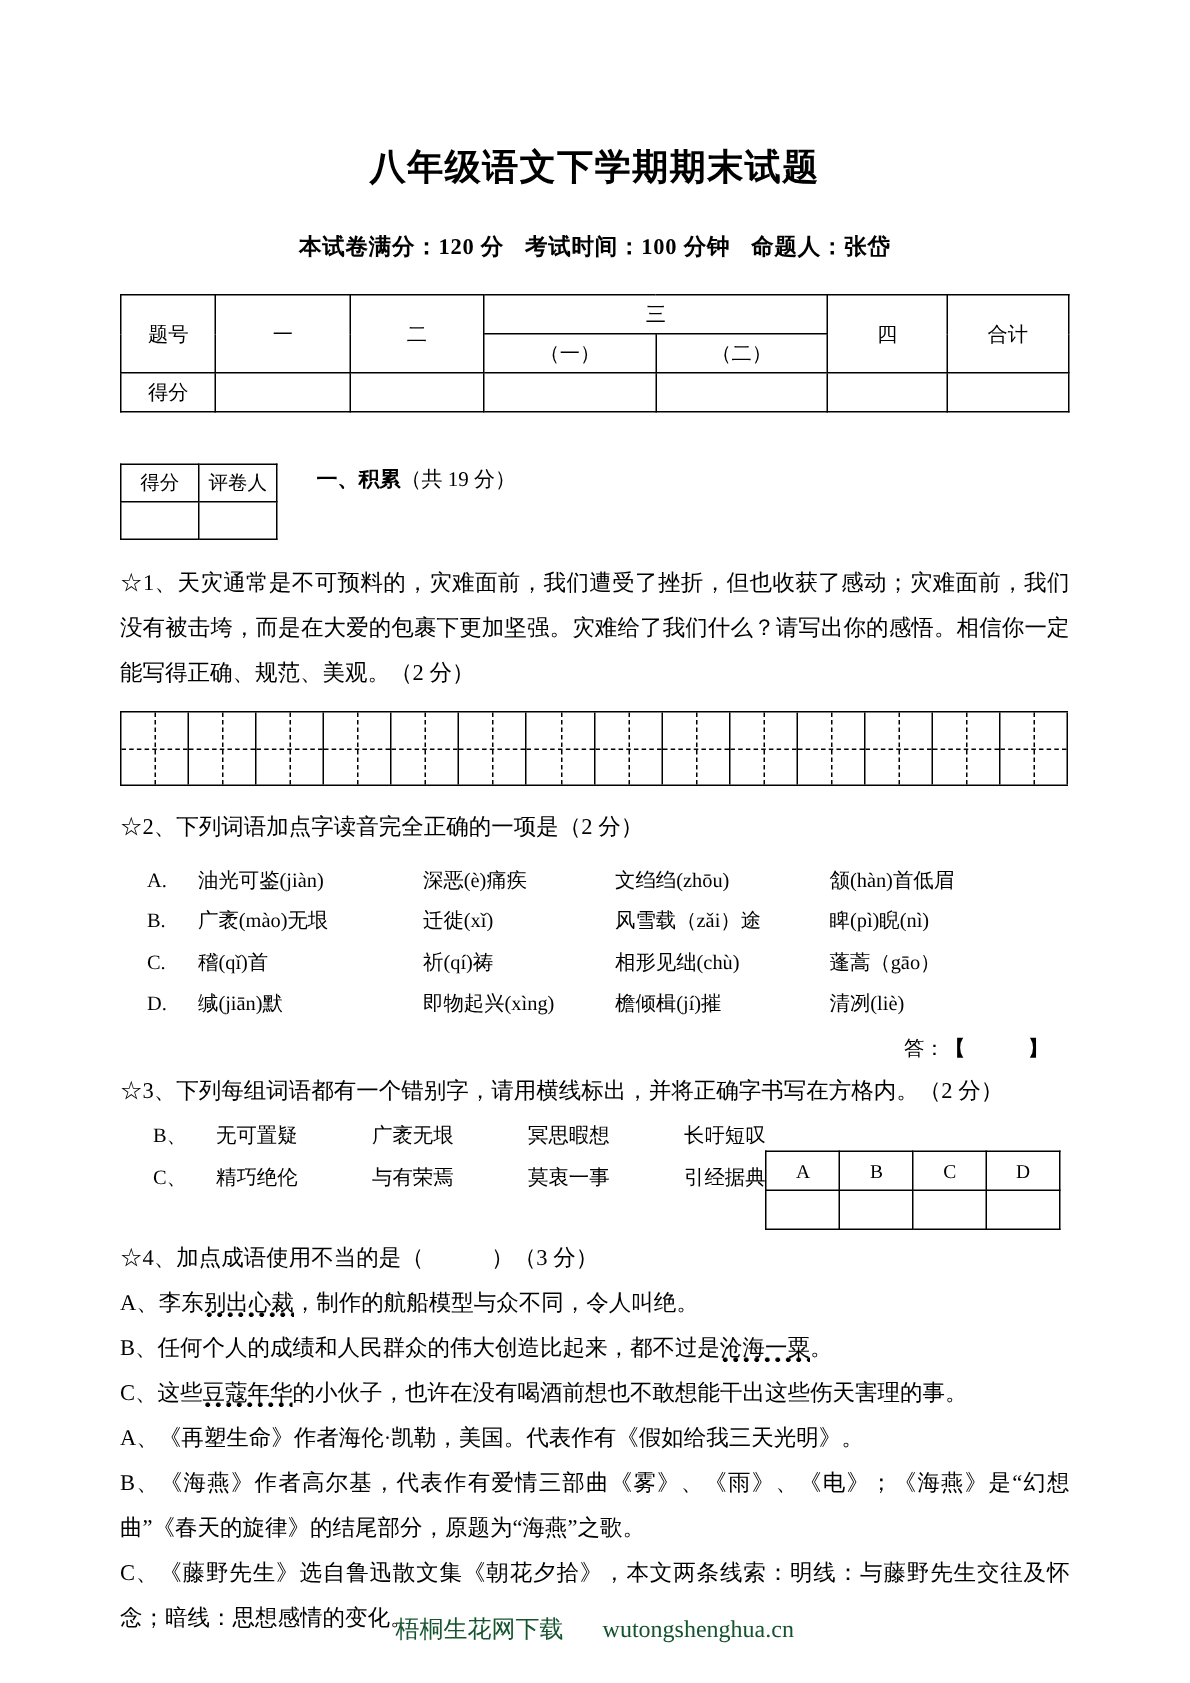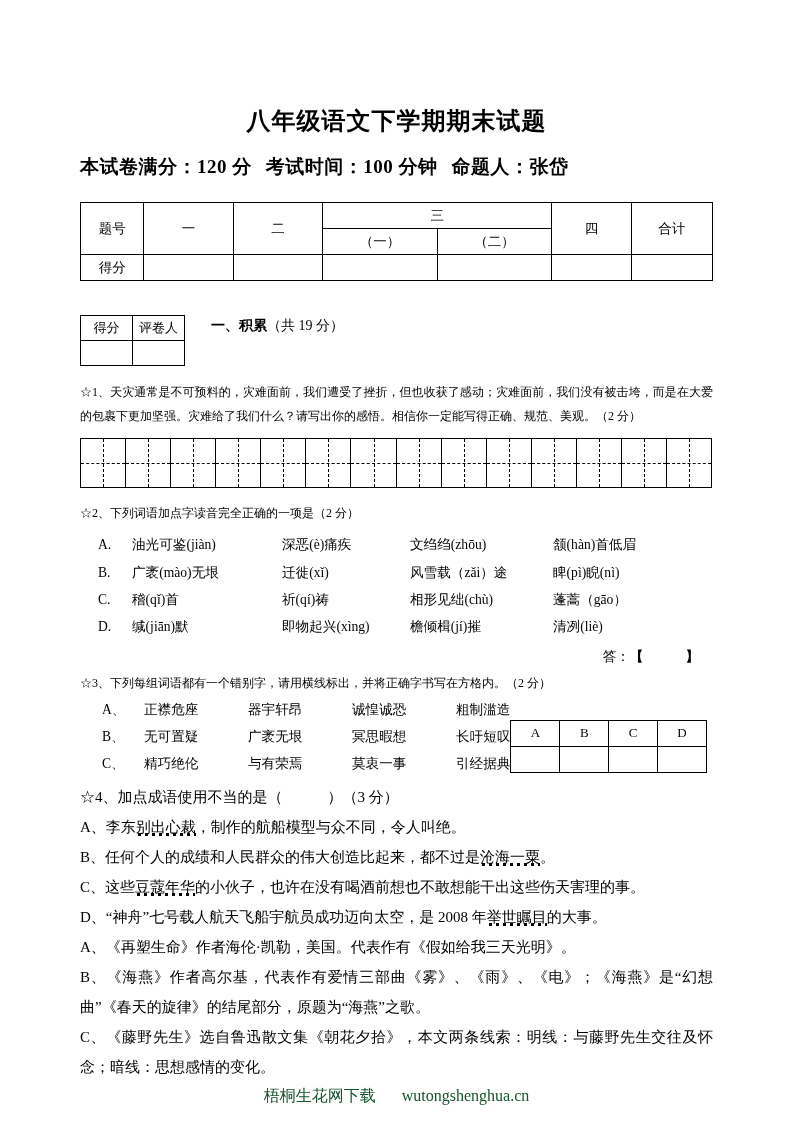--- a/index.html
+++ b/index.html
@@ -22,28 +22,29 @@
     box-sizing: border-box;
     padding: 0 80px;
   }
 
   
   .title {
     text-align: center;
     font-size: 24px;
     font-weight: bold;
     letter-spacing: 1px;
-    margin: 17px;
+    margin: 7px;
     padding-top: 88px;
     font-family: "DejaVu Sans", "Liberation Sans", sans-serif;
   }
   .subtitle {
-    font-size: 19px;
+    text-align: center;
+    font-size: 15px;
     font-weight: bold;
-    margin-top: 14px;
+    margin-top: 28px;
     letter-spacing: 0.5px;
     font-family: "Liberation Serif", serif;
   }
   .subtitle .sp { display: inline-block; width: 14px; }
 
   
   .score-table {
     width: 100%;
     border-collapse: collapse;
     margin-top: 22px;
@@ -87,21 +88,21 @@
     padding-top: 2px;
     white-space: nowrap;
   }
   .section-heading b {
     font-family: "DejaVu Sans", "Liberation Sans", sans-serif;
     font-size: 14px;
   }
 
   
   .q {
-    font-size: 12px;
+    font-size: 15px;
     line-height: 2.0;
     margin-top: 14px;
     text-align: justify;
   }
   .q-tight { line-height: 1.95; }
   .opt-list { margin-top: 6px; }
   .opt {
     font-size: 13.6px;
     line-height: 2.0;
     white-space: nowrap;
@@ -293,23 +294,20 @@
     </div>
   </div>
   <div class="answer-line">
     <span>答：</span><span class="brk">【</span><span class="gap"></span><span class="brk">】</span>
   </div>
 
   <div class="q q-tight" style="margin-top:6px">☆3、下列每组词语都有一个错别字，请用横线标出，并将正确字书写在方格内。（2 分）</div>
   <div class="q3-wrap">
     <div class="q3-options">
       <div class="opt3">
-        <span class="lead">A、</span><span class="w" style="width:104px">正襟危座</span><span class="w" style="width:104px">器宇轩昂</span><span class="w" style="width:104px">诚惶诚恐</span><span class="w">粗制滥造</span>
-      </div>
-      <div class="opt3">
         <span class="lead">B、</span><span class="w" style="width:104px">无可置疑</span><span class="w" style="width:104px">广袤无垠</span><span class="w" style="width:104px">冥思暇想</span><span class="w">长吁短叹</span>
       </div>
       <div class="opt3">
         <span class="lead">C、</span><span class="w" style="width:104px">精巧绝伦</span><span class="w" style="width:104px">与有荣焉</span><span class="w" style="width:104px">莫衷一事</span><span class="w">引经据典</span>
       </div>
     </div>
     <table class="abcd-table">
       <tbody>
           <tr>
         <td>A</td>
@@ -325,21 +323,20 @@
       </tr>
     </tbody>
       </table>
   </div>
 
   <div class="stmt" style="margin-top:4px">☆4、加点成语使用不当的是（　　　）（3 分）</div>
   <div>
     <div class="stmt"><span>A、</span><span>李东</span><span class="dotted">别出心裁</span><span>，制作的航船模型与众不同，令人叫绝。</span></div>
     <div class="stmt"><span>B、</span><span>任何个人的成绩和人民群众的伟大创造比起来，都不过是</span><span class="dotted">沧海一粟</span><span>。</span></div>
     <div class="stmt"><span>C、</span><span>这些</span><span class="dotted">豆蔻年华</span><span>的小伙子，也许在没有喝酒前想也不敢想能干出这些伤天害理的事。</span></div>
-    <div class="stmt"><span>D、</span><span>“神舟”七号载人航天飞船宇航员成功迈向太空，是 2008 年</span><span class="dotted">举世瞩目</span><span>的大事。</span></div>
   </div>
 
   <div>
     <div class="stmt"><span>A、</span><span>《再塑生命》作者海伦·凯勒，美国。代表作有《假如给我三天光明》。</span></div>
     <div class="stmt"><span>B、</span><span>《海燕》作者高尔基，代表作有爱情三部曲《雾》、《雨》、《电》；《海燕》是“幻想曲”《春天的旋律》的结尾部分，原题为“海燕”之歌。</span></div>
     <div class="stmt"><span>C、</span><span>《藤野先生》选自鲁迅散文集《朝花夕拾》，本文两条线索：明线：与藤野先生交往及怀念；暗线：思想感情的变化。</span></div>
   </div>
 
   <div class="footer">
     <span>梧桐生花网下载</span><span class="gap2"></span><span>wutongshenghua.cn</span>

